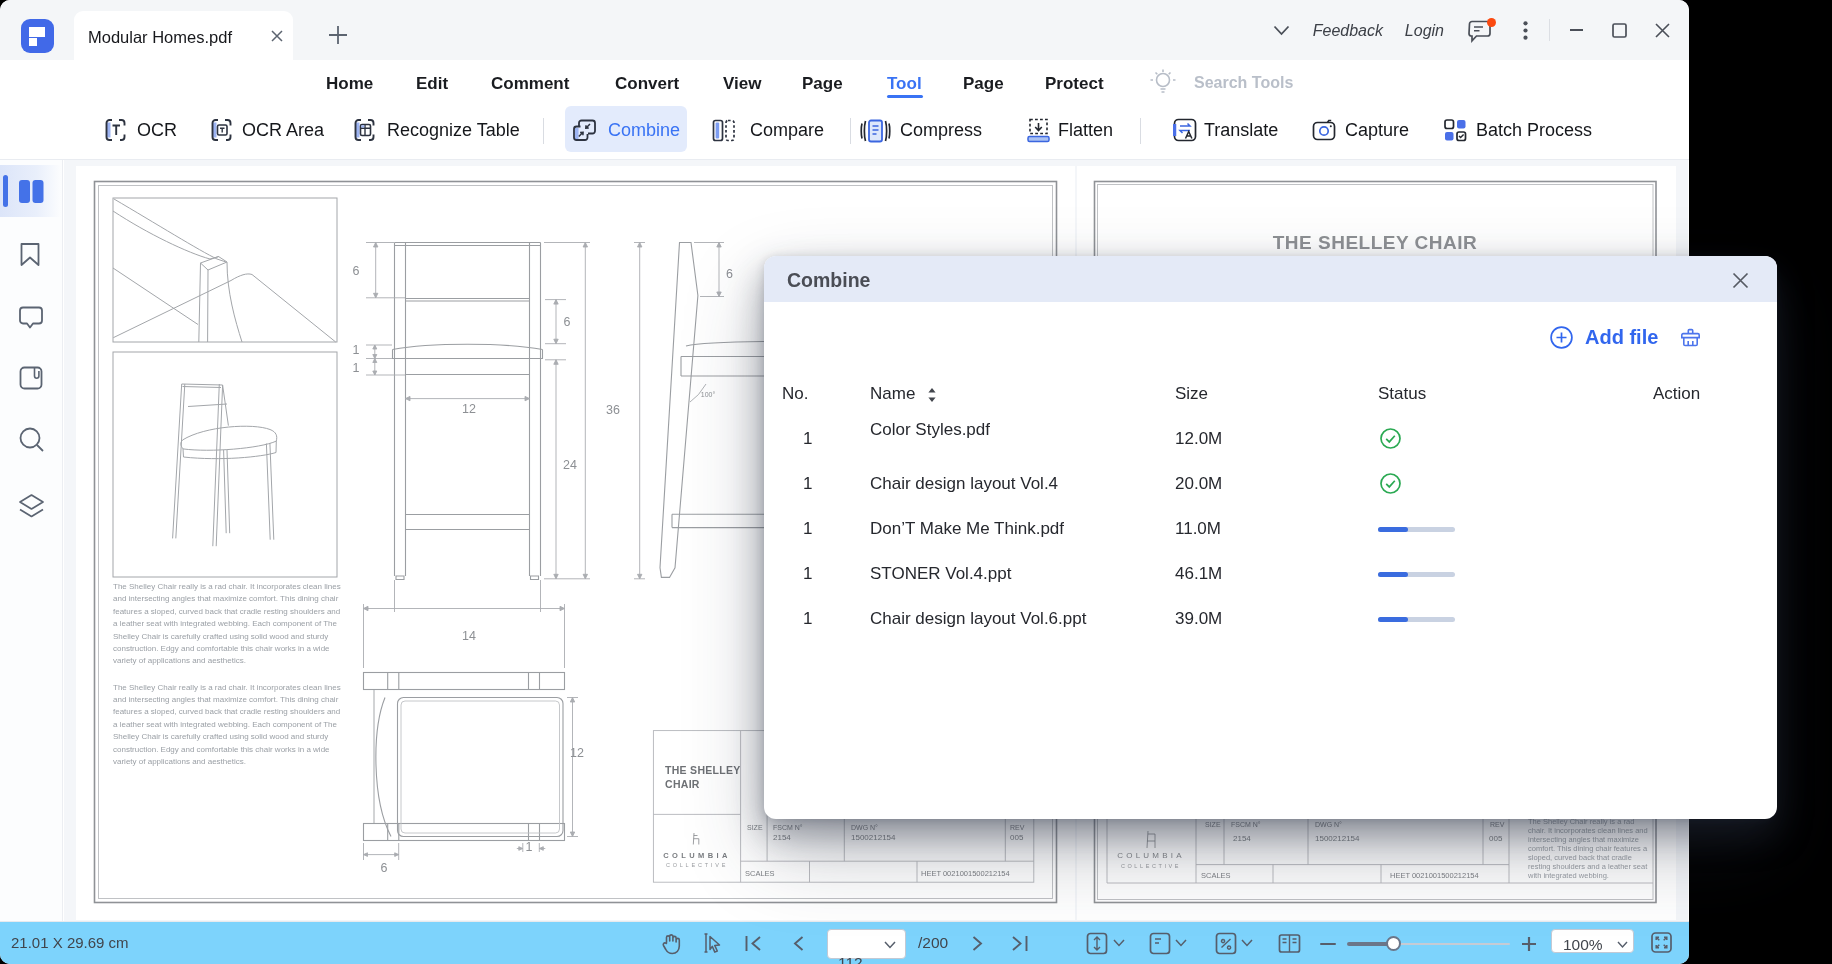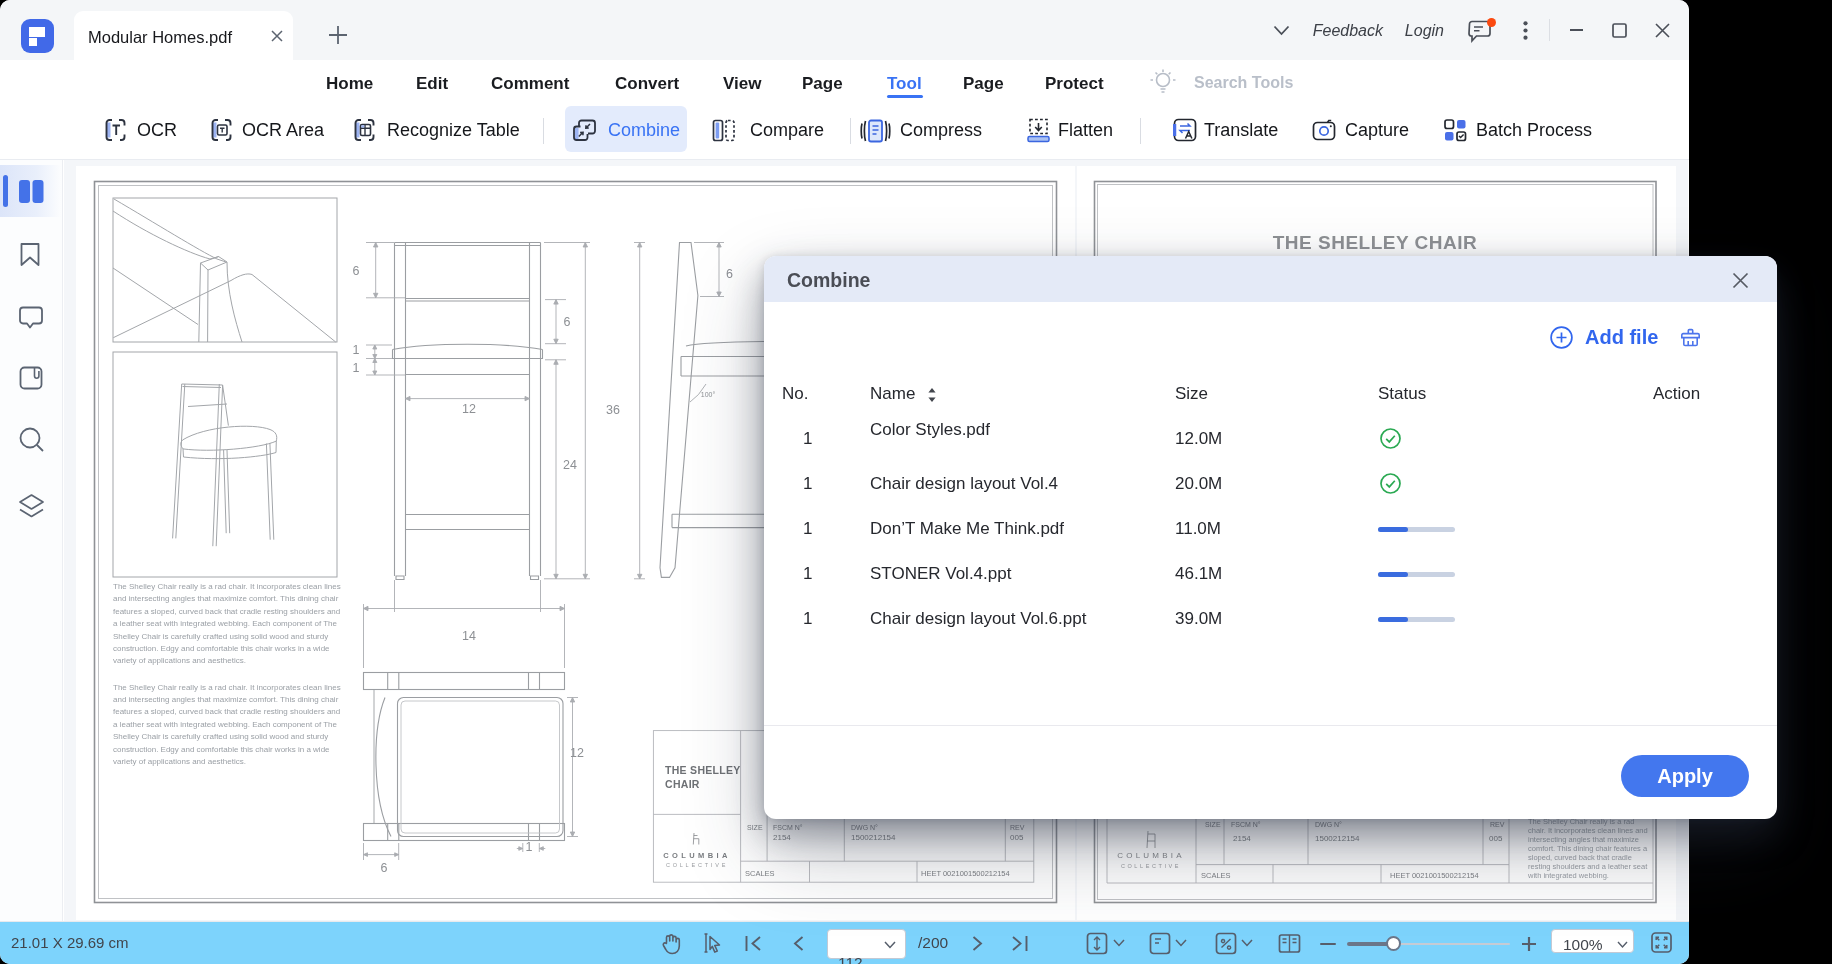--- a/index.html
+++ b/index.html
@@ -547,16 +547,13 @@
     <div class="pbar" style="left:614px;top:143px">
         <div class="fill"></div>
       </div>
     <div class="pbar" style="left:614px;top:188px">
         <div class="fill"></div>
       </div>
     <div class="pbar" style="left:614px;top:233px">
         <div class="fill"></div>
       </div>
   </div>
-  <div class="mfoot">
-      <div class="apply">Apply</div>
-    </div>
 </div>
 
 </body></html>

